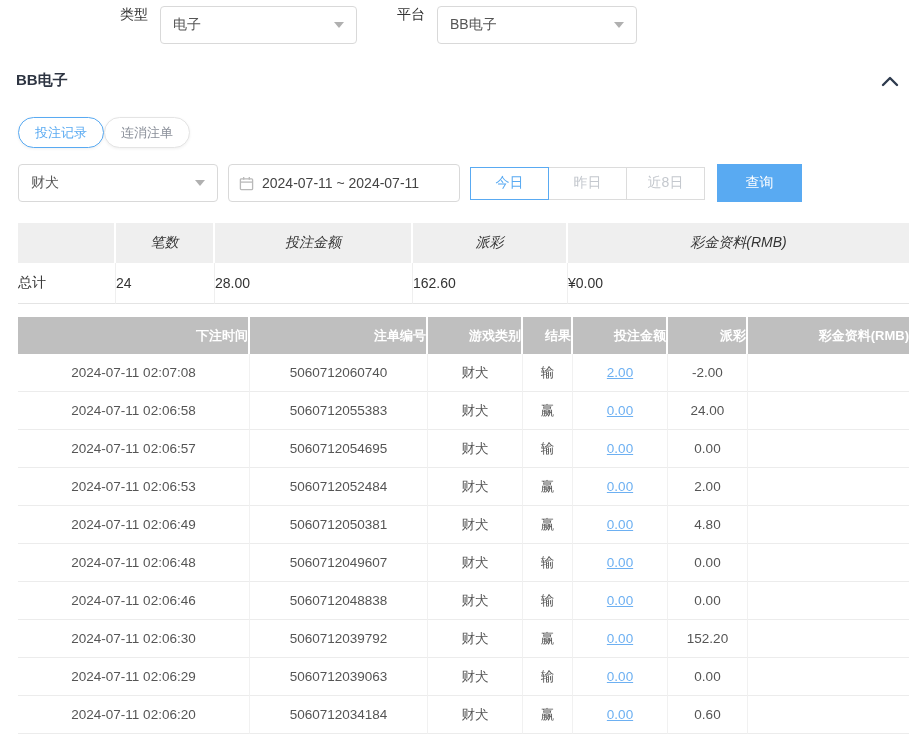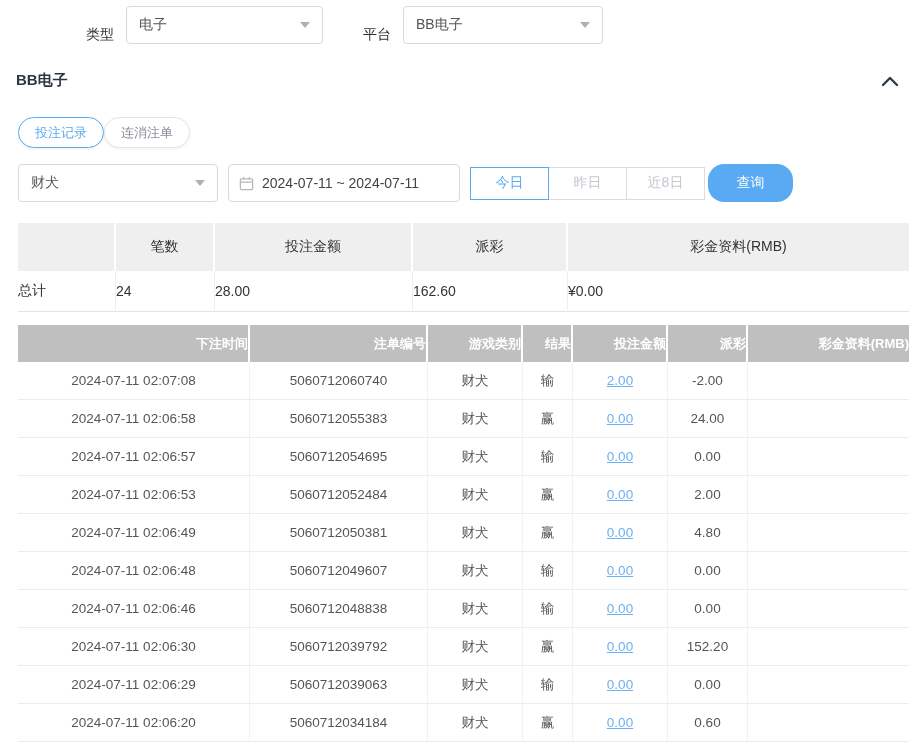--- a/index.html
+++ b/index.html
@@ -3,21 +3,21 @@
 <meta charset="utf-8">
 <style>
   * { margin:0; padding:0; box-sizing:border-box; }
   html,body { background:#fff; }
   body {
     width:909px; height:753px; overflow:hidden; position:relative;
     font-family:"Liberation Sans","DejaVu Sans",sans-serif; color:#333;
   }
 
   
-  .top-filter { display:flex; align-items:flex-end; margin:6px 0 0 86px; }
+  .top-filter { display:flex; align-items:flex-start; margin:6px 0 0 120px; }
   .tf-label { font-size:14px; color:#333; margin-right:12px; white-space:nowrap; }
   .select-box {
     height:38px; border:1px solid #d9d9d9; border-radius:4px; background:#fff;
     display:flex; align-items:center; justify-content:space-between;
     padding:12px 12px; font-size:14px; color:#555; cursor:pointer;
   }
   .select-box.w1 { width:197px; margin-right:40px; }
   .select-box.w2 { width:200px; }
   .caret-down {
     width:0; height:0; border-left:5px solid transparent; border-right:5px solid transparent;
@@ -48,29 +48,29 @@
   .date-box svg { margin-right:8px; flex:none; }
   .range-group { display:flex; margin-left:10px; }
   .range-btn {
     height:33px; width:79px; background:#fff; font-size:14px; display:flex;
     align-items:center; justify-content:center; cursor:pointer; border:1px solid #dcdcdc;
   }
   .range-btn + .range-btn { margin-left:-1px; }
   .range-btn.active { border:1px solid #59aaf2; color:#59aaf2; position:relative; z-index:1; }
   .range-btn.dim { color:#c4c8ce; }
   .query-btn {
-    height:38px; width:85px; margin-left:3px; background:#59aaf2; color:#fff;
-    border:none; border-radius:16px; font-size:14px; cursor:pointer;
+    height:38px; width:85px; margin-left:12px; background:#59aaf2; color:#fff;
+    border:none; border-radius:0; font-size:14px; cursor:pointer;
   }
 
   
   .summary { margin:21px 0 0 18px; width:891px; border-collapse:separate; border-spacing:0; }
   .summary th {
-    background:#efefef; height:48px; font-size:14px; font-weight:normal; color:#333;
-    border-right:2px solid #fff; text-align:center;
+    background:#efefef; height:40px; font-size:14px; font-weight:normal; color:#333;
+    border-right:2px solid #fff; text-align:center;font-style:italic;
   }
   .summary th:last-child { border-right:none; }
   .summary td {
     height:41px; font-size:14px; color:#333; text-align:left; background:#fff;
     border-bottom:1px solid #e4e4e4; border-right:1px solid #efefef;
   }
   .summary td:last-child { border-right:none; }
 
   
   .main-table { margin:13px 0 0 18px; width:891px; border-collapse:separate; border-spacing:0; table-layout:fixed; }

